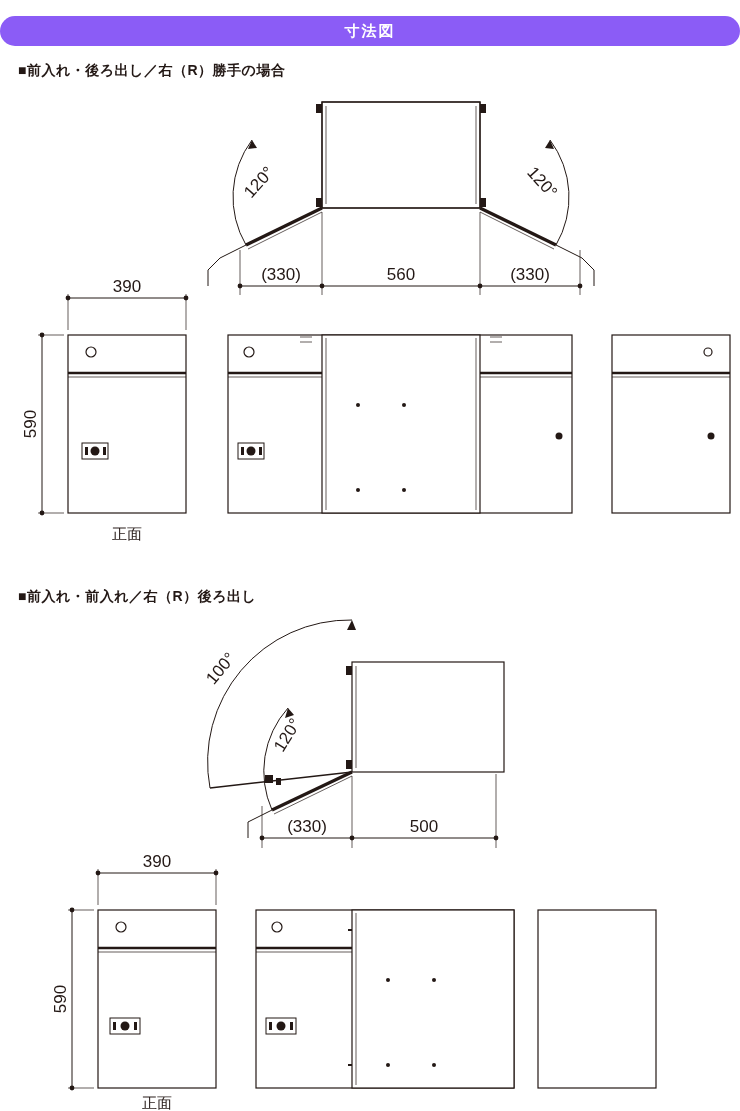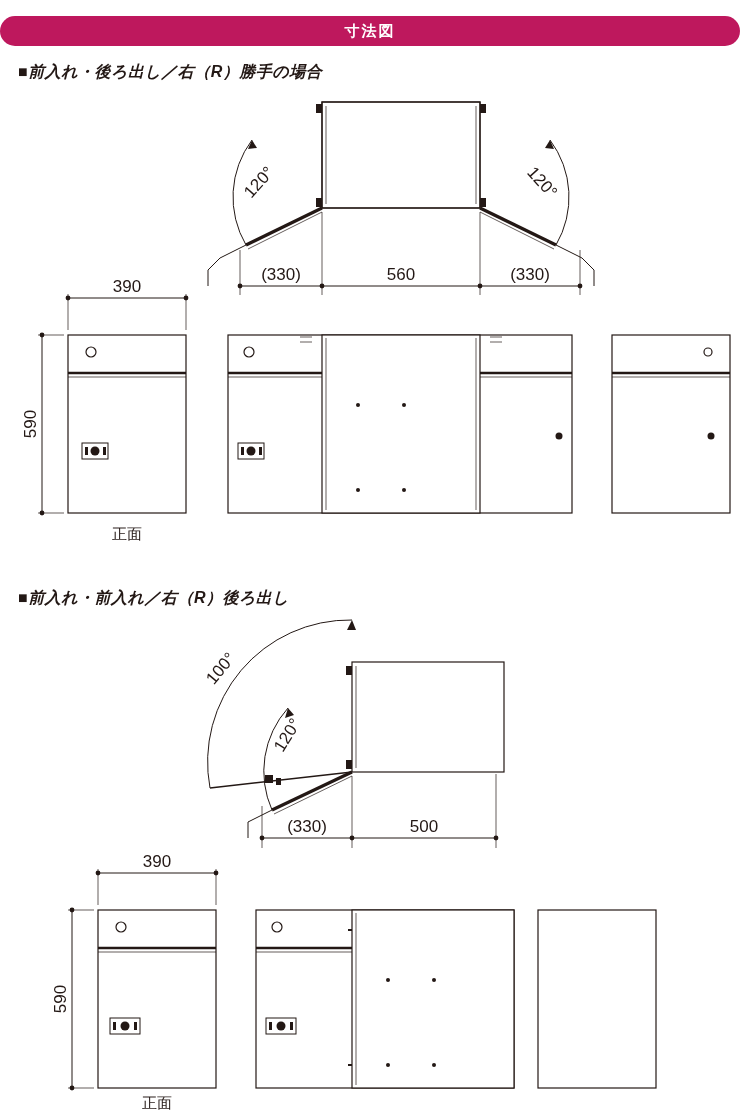--- a/index.html
+++ b/index.html
@@ -20,41 +20,40 @@
     width: 740px;
     height: 1111px;
   }
   
   .banner {
     position: absolute;
     left: 0;
     top: 16px;
     width: 740px;
     height: 30px;
-    background: #be185d;
+    background: #8b5cf6;
     border-radius: 15px;
     display: flex;
     align-items: center;
     justify-content: center;
   }
   .banner-title {
     color: #ffffff;
     font-size: 15px;
     font-weight: bold;
     letter-spacing: 2px;
   }
   
   .section-heading {
     position: absolute;
-    font-size: 16px;
+    font-size: 14px;
     font-weight: bold;
     color: #231815;
     letter-spacing: 0.5px;
     white-space: nowrap;
-    font-style: italic;
   }
   .sec1-heading { left: 18px; top: 62px; }
   .sec2-heading { left: 18px; top: 588px; }
 
   
   .canvas {
     position: absolute;
     left: 0;
   }
   #canvas-top { top: 80px; }

